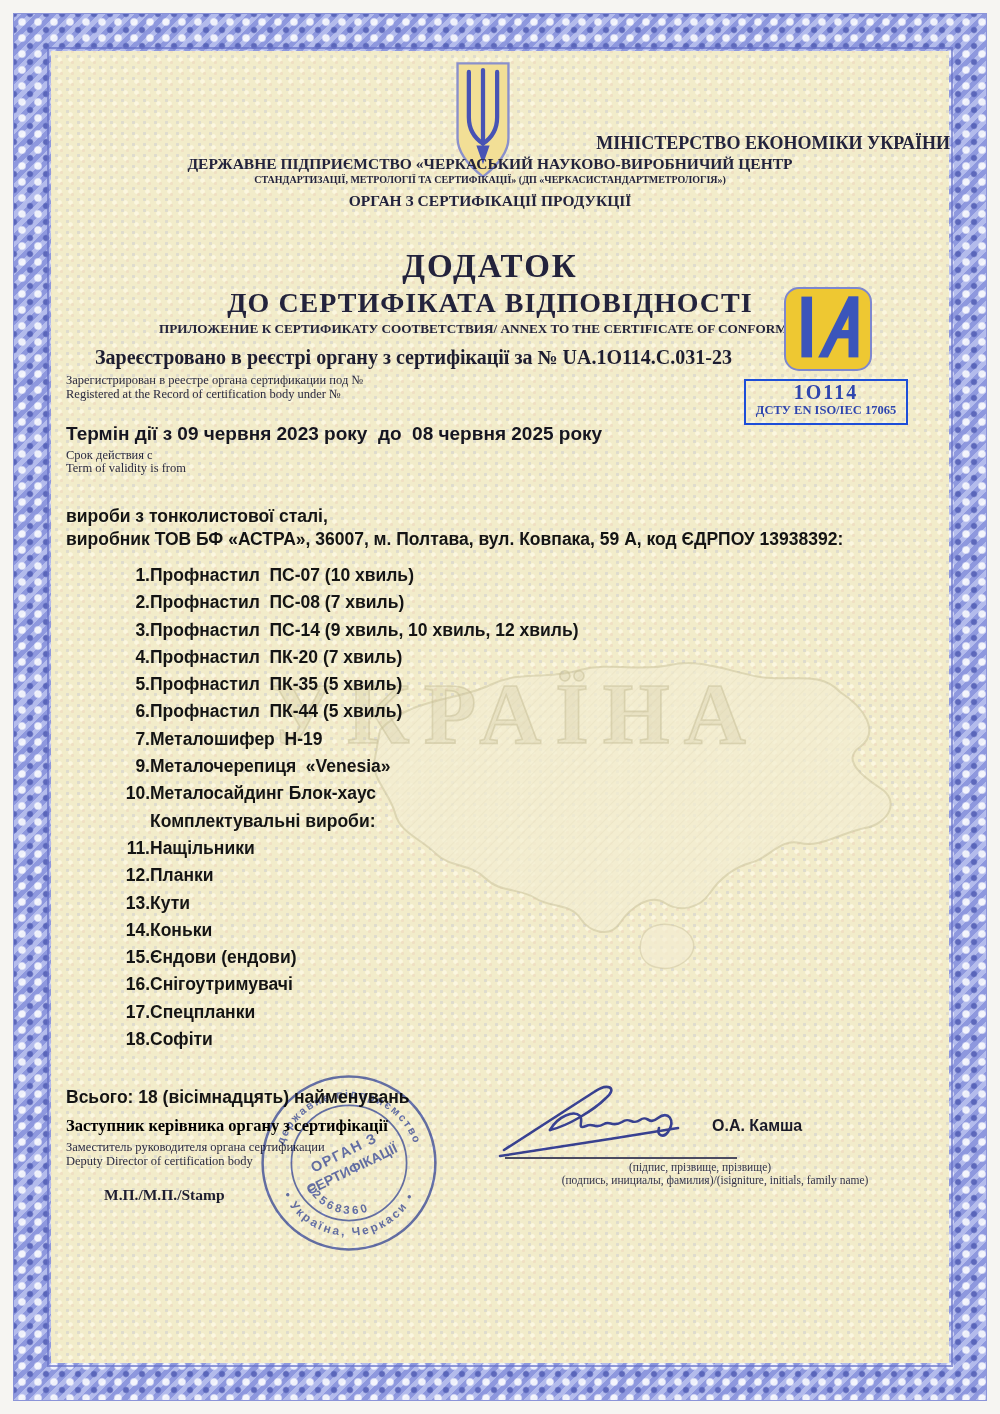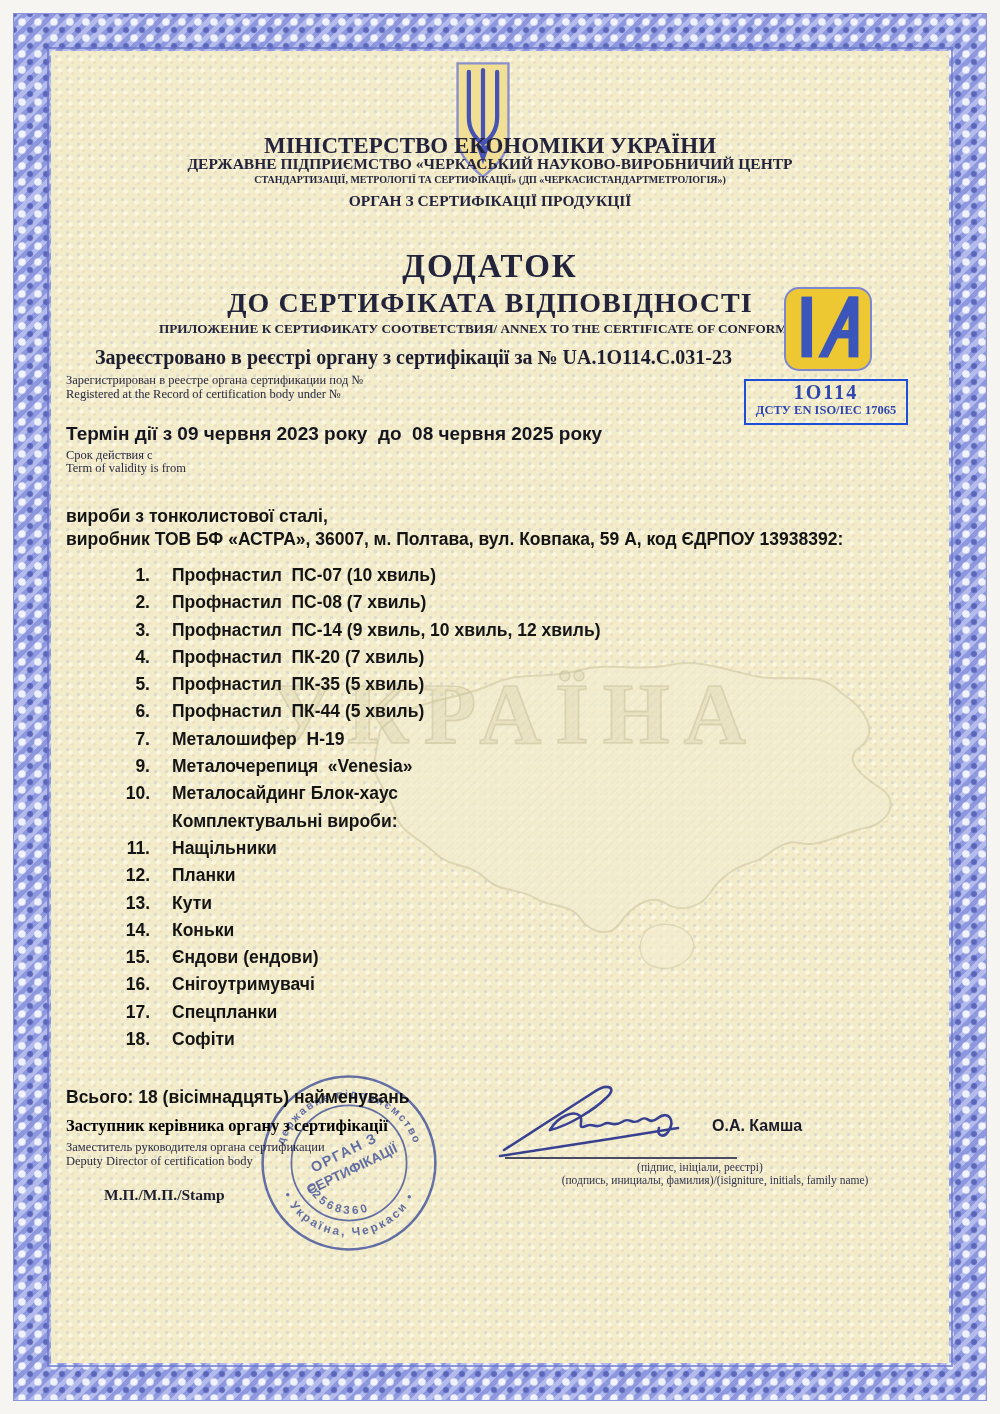--- a/index.html
+++ b/index.html
@@ -24,21 +24,21 @@
   .serif{font-family:"Liberation Serif",serif;}
   .sans{font-family:"Liberation Sans",sans-serif;}
   .b{font-weight:bold;}
   .pre{white-space:pre-wrap;}
   .hdr{left:30px;right:50px;text-align:center;font-weight:bold;color:#23233c;}
   .small{font-size:12.5px;color:#2a2a40;}
   
   .plist{left:66px;top:565px;width:840px;display:flex;flex-direction:column;}
   .prow{height:27.3px;line-height:27.3px;font:bold 17.5px "Liberation Sans",sans-serif;color:#141414;white-space:pre;}
   .pnum{display:inline-block;width:84px;text-align:right;}
-  .ptxt{margin-left:22px;}
+  .ptxt{}
   
   .wm-text{position:absolute;top:664px;left:110px;right:80px;text-align:center;
     font:bold 86px "Liberation Serif",serif;letter-spacing:14px;
     color:rgba(206,197,158,.26);-webkit-text-stroke:1.6px rgba(198,189,150,.5);}
   .stamp{mix-blend-mode:multiply;opacity:.85;}
   .sig{mix-blend-mode:multiply;}
 </style>
 </head>
 <body>
 
@@ -77,21 +77,21 @@
   <svg class="abs" style="left:450px;top:56px;" width="66" height="128" viewBox="0 0 70 130">
     <path d="M8,5 H62 V84 Q62,104 35,125 Q8,104 8,84 Z" fill="#f2df96" stroke="#8a90cc" stroke-width="2.5"></path>
     <g stroke="#4753b4" stroke-width="4.5" fill="none" stroke-linecap="round">
       <path d="M35,12 V90"></path>
       <path d="M20,14 V62 Q20,80 35,90"></path>
       <path d="M50,14 V62 Q50,80 35,90"></path>
     </g>
     <path d="M28,92 L35,112 L42,92 Z" fill="#4753b4"></path>
   </svg>
 
-  <div class="abs hdr" style="top:133px;font-size:23px;">МІНІСТЕРСТВО ЕКОНОМІКИ УКРАЇНИ</div>
+  <div class="abs hdr" style="top:133px;font-size:18px;text-align:right;">МІНІСТЕРСТВО ЕКОНОМІКИ УКРАЇНИ</div>
   <div class="abs hdr" style="top:155px;font-size:15.5px;">ДЕРЖАВНЕ ПІДПРИЄМСТВО «ЧЕРКАСЬКИЙ НАУКОВО-ВИРОБНИЧИЙ ЦЕНТР</div>
   <div class="abs hdr" style="top:173.5px;font-size:10px;">СТАНДАРТИЗАЦІЇ, МЕТРОЛОГІЇ ТА СЕРТИФІКАЦІЇ» (ДП «ЧЕРКАСИСТАНДАРТМЕТРОЛОГІЯ»)</div>
   <div class="abs hdr" style="top:192px;font-size:15.5px;">ОРГАН З СЕРТИФІКАЦІЇ ПРОДУКЦІЇ</div>
 
   <div class="abs hdr" style="top:248px;font-size:33px;letter-spacing:2px;">ДОДАТОК</div>
   <div class="abs hdr" style="top:287px;font-size:28px;letter-spacing:1px;">ДО СЕРТИФІКАТА ВІДПОВІДНОСТІ</div>
   <div class="abs hdr" style="top:321px;font-size:13.2px;left:40px;right:70px;">ПРИЛОЖЕНИЕ К СЕРТИФИКАТУ СООТВЕТСТВИЯ/ ANNEX TO THE CERTIFICATE OF CONFORMITY</div>
 
   <div class="abs" style="left:784px;top:287px;width:84px;height:80px;background:#eec832;border:2px solid #7d87cf;border-radius:15px;">
     <svg width="80" height="76" viewBox="0 0 100 100" style="display:block;margin:0 auto;">
@@ -149,21 +149,21 @@
 
   <svg class="abs sig" style="left:498px;top:1080px;" width="245" height="92" viewBox="0 0 245 92">
     <g stroke="#3b46b4" stroke-width="2.6" fill="none" stroke-linecap="round">
       <path d="M6,70 L96,12 C110,2 120,8 108,18 C96,30 70,46 52,50"></path>
       <path d="M52,50 C60,36 76,30 82,36 C86,41 78,50 88,46 C96,42 96,50 106,44 C112,40 114,48 124,42 C132,36 134,46 142,40 C150,34 150,46 160,38 C170,30 178,40 170,52 C166,58 158,56 161,48"></path>
       <path d="M2,76 C40,70 120,58 180,48"></path>
     </g>
   </svg>
   <div class="abs" style="left:505px;top:1157px;width:232px;height:1.5px;background:#4a4a60;"></div>
   <div class="abs sans b" style="left:712px;top:1117px;font-size:16px;color:#1a1a28;">О.А. Камша</div>
-  <div class="abs serif c" style="left:555px;top:1161px;width:290px;font-size:11.5px;color:#33334a;">(підпис, ініціали, реєстрі)</div>
+  <div class="abs serif c" style="left:555px;top:1161px;width:290px;font-size:11.5px;color:#33334a;">(підпис, прізвище, прізвище)</div>
   <div class="abs serif c" style="left:510px;top:1174px;width:410px;font-size:11.5px;color:#33334a;">(подпись, инициалы, фамилия)/(isigniture, initials, family name)</div>
 
   <svg class="abs stamp" style="left:253px;top:1067px;" width="192" height="192" viewBox="0 0 200 200">
     <defs>
       <path id="arcTop" d="M 28,104 A 72,72 0 0 1 172,104"></path>
       <path id="arcBottom" d="M 24,100 A 76,76 0 0 0 176,100"></path>
       <path id="arcCode" d="M 52,114 A 52,52 0 0 0 141,136"></path>
     </defs>
     <circle cx="100" cy="100" r="90" fill="none" stroke="#4d5fc2" stroke-width="2.6"></circle>
     <circle cx="100" cy="100" r="60" fill="none" stroke="#4d5fc2" stroke-width="1.8"></circle>

